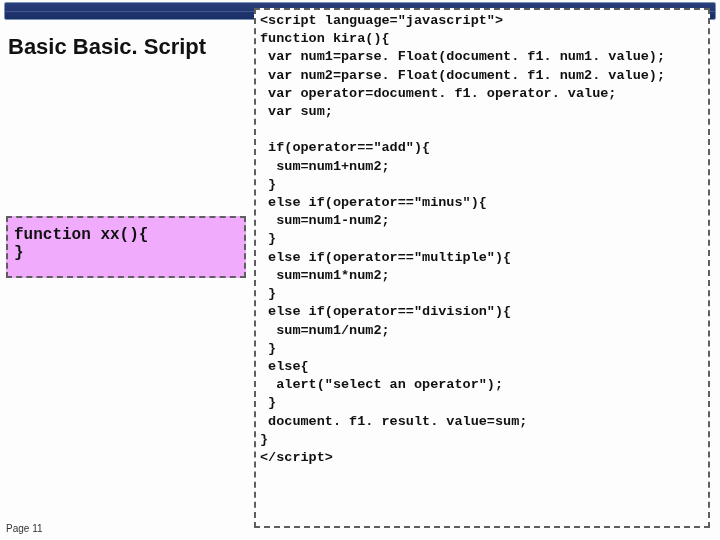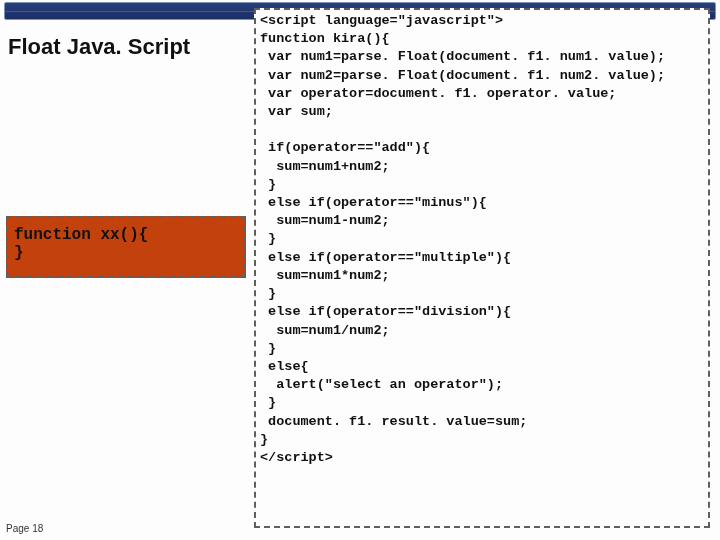--- a/index.html
+++ b/index.html
@@ -44,21 +44,21 @@
     position:absolute;
     left:-2px; top:188px;
     width:240px;
     height:62px;
     border: 2px dashed #5f5f5f;
     padding: 8px 6px;
     font-family: "Courier New", monospace;
     font-weight: bold;
     font-size: 16px;
     color:#111;
-    background:#c2410c;
+    background:#f0abfc;
     white-space: pre;
   }
   .pg {
     position:absolute;
     left:6px; bottom:6px;
     font-size:10px;
     color:#333;
   }
   .code-box {
     position: absolute;
@@ -79,21 +79,21 @@
   .code-top { margin-bottom: 18px; display:block; }
   .code-bottom { display:block; }
 </style>
 </head>
 <body>
 
 <div class="slide">
   <div class="top-band"></div>
 
   <div class="left-col">
-    <div class="title">Float Java. Script</div>
+    <div class="title">Basic Basic. Script</div>
     <div class="placeholder-box">function xx(){
 }</div>
   </div>
 
   <div class="code-box"><span class="code-top">&lt;script language="javascript"&gt;
 function kira(){
  var num1=parse. Float(document. f1. num1. value);
  var num2=parse. Float(document. f1. num2. value);
  var operator=document. f1. operator. value;
  var sum;</span><span class="code-bottom"> if(operator=="add"){
@@ -108,14 +108,14 @@
  else if(operator=="division"){
   sum=num1/num2;
  }
  else{
   alert("select an operator");
  }
  document. f1. result. value=sum;
 }
 &lt;/script&gt;</span></div>
 
-  <div class="pg">Page 18</div>
+  <div class="pg">Page 11</div>
 </div>
 
 </body></html>

